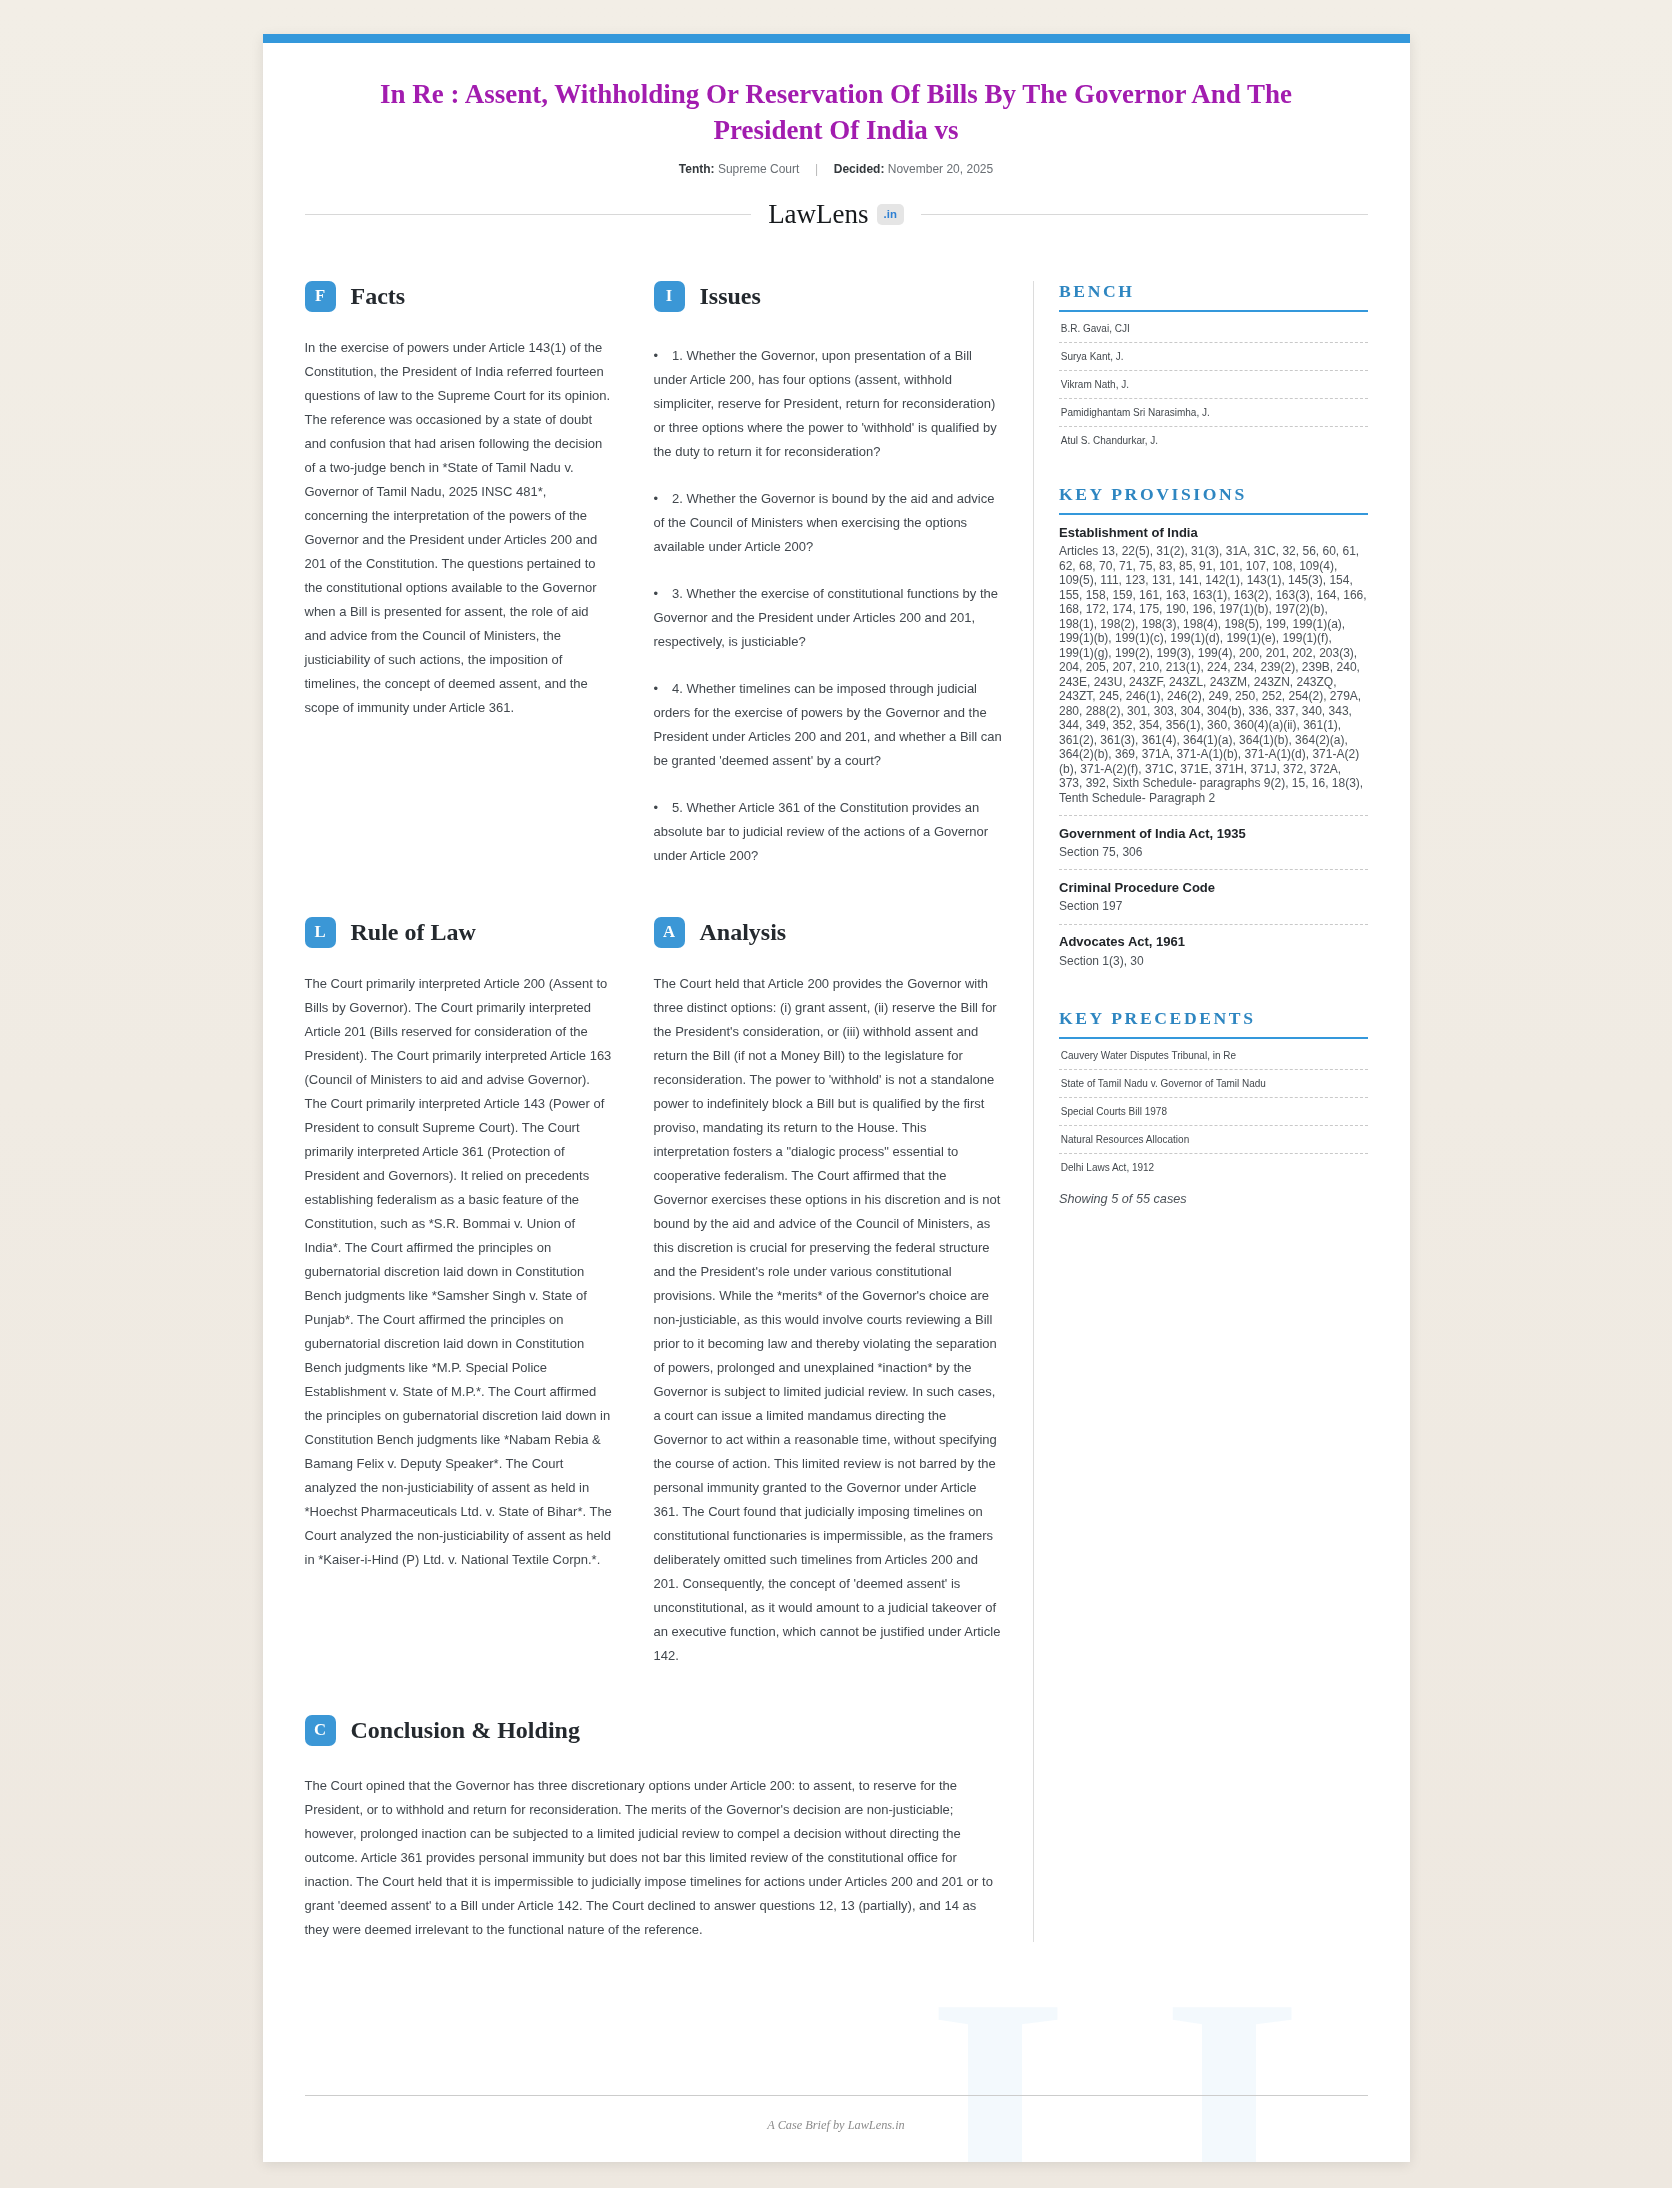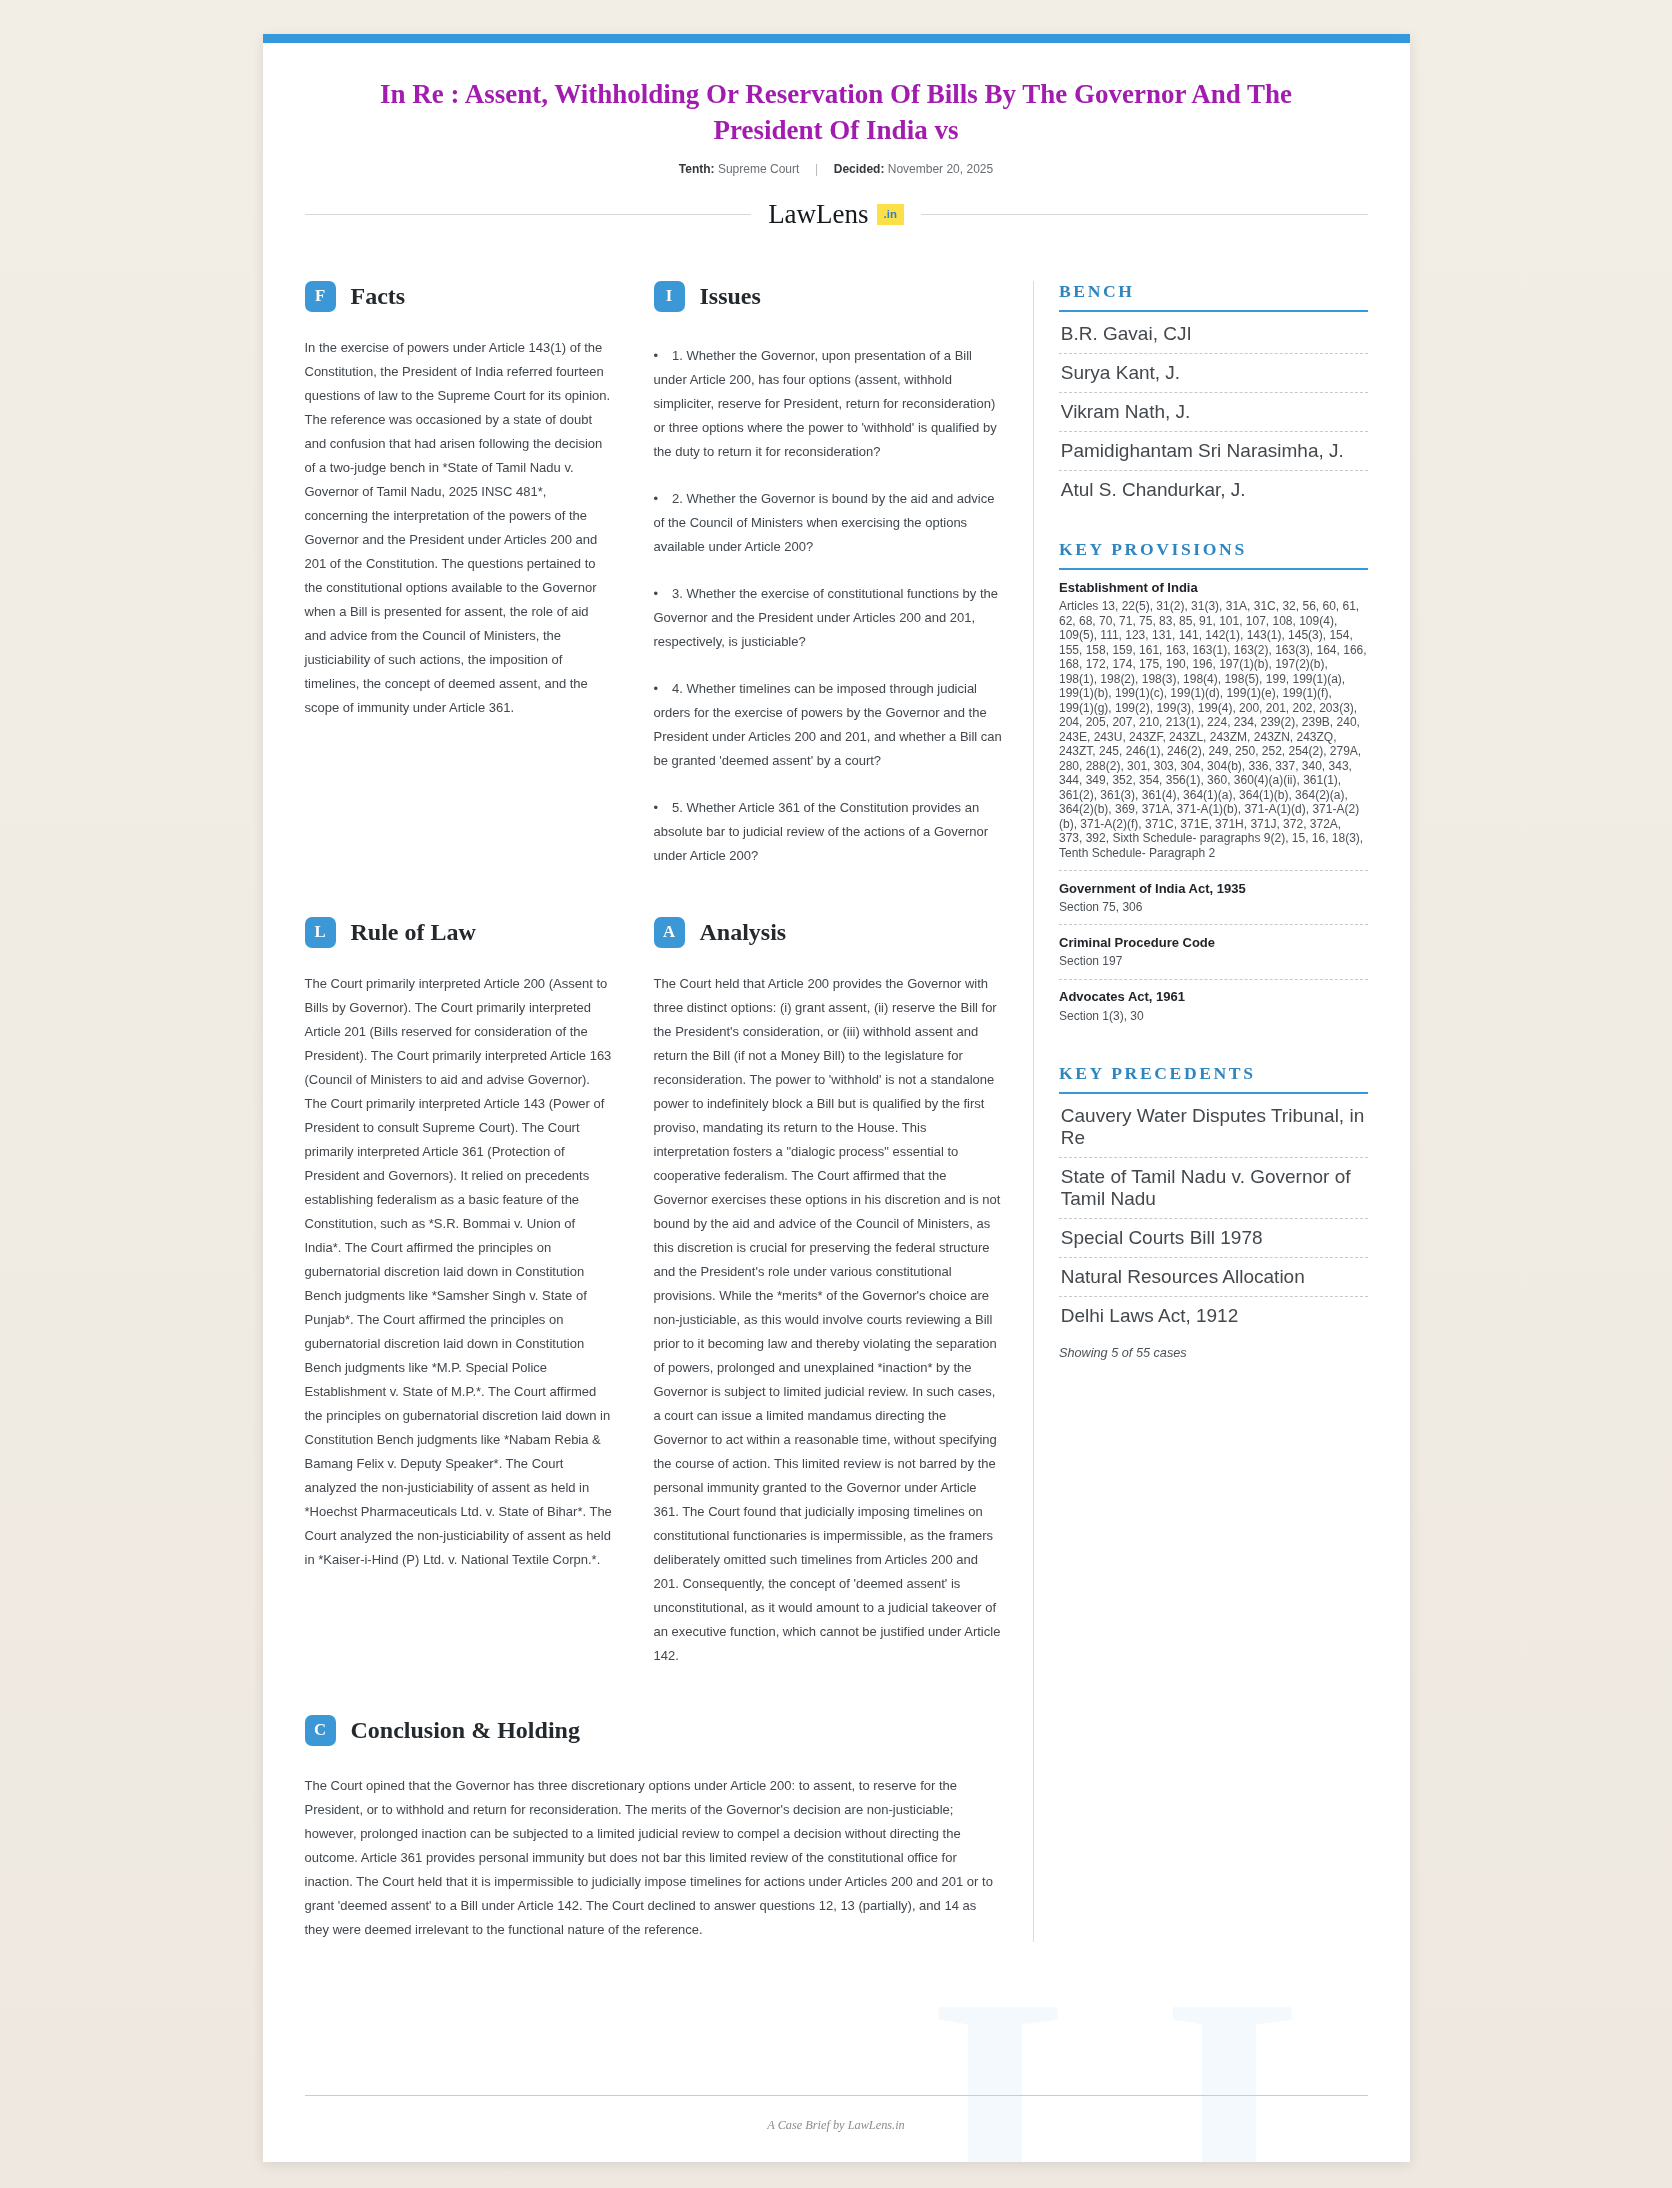--- a/index.html
+++ b/index.html
@@ -11,22 +11,22 @@
   header { text-align:center; padding-top:33px; position:relative; z-index:2; }
   h1.title { font-family:"Liberation Serif","DejaVu Serif",serif; font-size:27px; line-height:36px;
              font-weight:700; color:#a21caf; max-width:913px; margin:0 auto; }
   .meta { margin-top:14px; font-size:12px; color:#6a6f74; }
   .meta b { color:#33383c; font-weight:700; }
   .meta .sep { margin:0 12.3px; color:#b9b9b9; }
   .logo-row { display:flex; align-items:center; margin:23px 42px 0; }
   .logo-row .rule { flex:1; height:0.9px; background:#d8d8d8; }
   .logo { display:flex; align-items:center; padding:0 17.6px; background:#fff; }
   .logo .name { font-family:"Liberation Serif","DejaVu Serif",serif; font-size:27px; color:#16191c; }
-  .logo .tld { margin-left:8px; font-size:11.4px; font-weight:700; color:#2d7fd3; background:#fde047;
-               padding:4.4px 7px; border-radius:0; }
+  .logo .tld { margin-left:8px; font-size:11.4px; font-weight:700; color:#2d7fd3; background:#e5e5e5;
+               padding:4.4px 7px; border-radius:5px; }
   .content { display:flex; margin-top:51px; padding:0 42px; position:relative; z-index:1; }
   .main { width:729px; padding-right:30px; border-right:0.9px solid #dcdcdc; }
   .grid { display:grid; grid-template-columns:309px 1fr; column-gap:40px; row-gap:49px; }
   .sec-head { display:flex; align-items:center; }
   .badge { width:31px; height:31px; border-radius:7px; background:#3b97d6; color:#fff; flex:0 0 31px;
            display:flex; align-items:center; justify-content:center;
            font-family:"Liberation Serif","DejaVu Serif",serif; font-size:16.7px; font-weight:700; }
   .sec-head h2 { margin-left:15px; font-family:"Liberation Serif","DejaVu Serif",serif;
                  font-size:24px; font-weight:600; color:#24292e; }
   .sec-body { margin-top:24px; font-size:13px; line-height:24px; color:#41474d; }
@@ -34,21 +34,21 @@
   ul.issues li { font-size:13px; line-height:24px; color:#41474d; }
   ul.issues li::before { content:"\2022"; margin-right:14px; color:#41474d; }
   ul.issues li + li { margin-top:23px; }
   .conclusion { margin-top:47px; }
   .conclusion .sec-body { margin-top:28px; }
   .sidebar { flex:1; padding-left:25.5px; }
   .side-sec h3 { font-family:"Liberation Serif","DejaVu Serif",serif; font-size:17.6px; font-weight:700;
                  color:#2e86c1; letter-spacing:2.6px; padding-bottom:8px; border-bottom:2.6px solid #3498db; }
   .side-sec + .side-sec { margin-top:30px; }
   .side-list { list-style:none; margin-top:3.5px; }
-  .side-list li { padding:8px 1.8px; font-size:19px; color:#43484d; border-bottom:0.9px dashed #c9c9c9; }
+  .side-list li { padding:8px 1.8px; font-size:10px; color:#43484d; border-bottom:0.9px dashed #c9c9c9; }
   .side-list li:last-child { border-bottom:none; }
   .prov-group { padding:9.7px 0; border-bottom:0.9px dashed #c9c9c9; }
   .prov-group:last-child { border-bottom:none; }
   .prov-act { font-size:13px; font-weight:700; color:#212529; margin-bottom:4.4px; }
   .prov-refs { font-size:12px; line-height:14.5px; color:#4b5157; }
   .prec-note { font-style:italic; font-size:12.7px; color:#4b5157; padding-top:10.5px; }
   footer { position:absolute; left:42px; right:42px; top:2061px; border-top:0.9px solid #cccccc;
            padding-top:20px; text-align:center; z-index:2; background:transparent; }
   footer span { font-family:"Liberation Serif","DejaVu Serif",serif; font-style:italic;
                 font-size:12.3px; color:#8b8b8b; }

